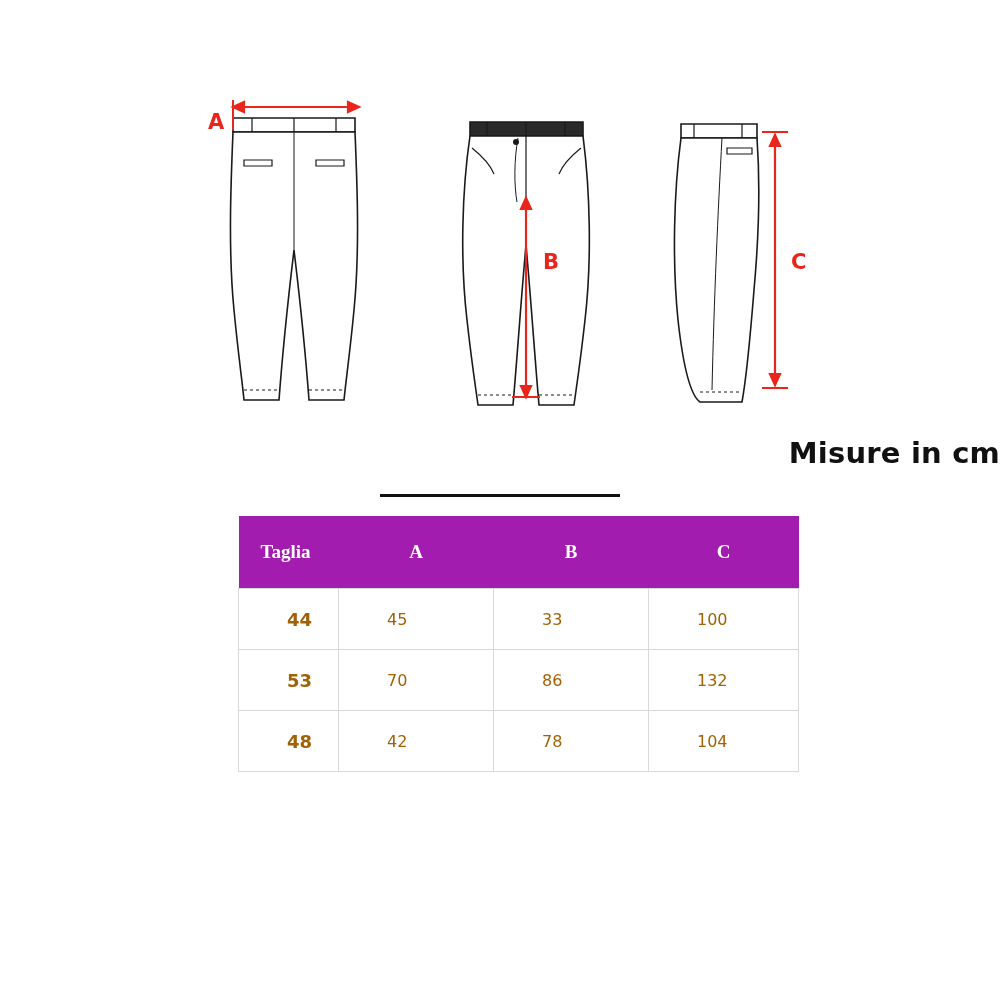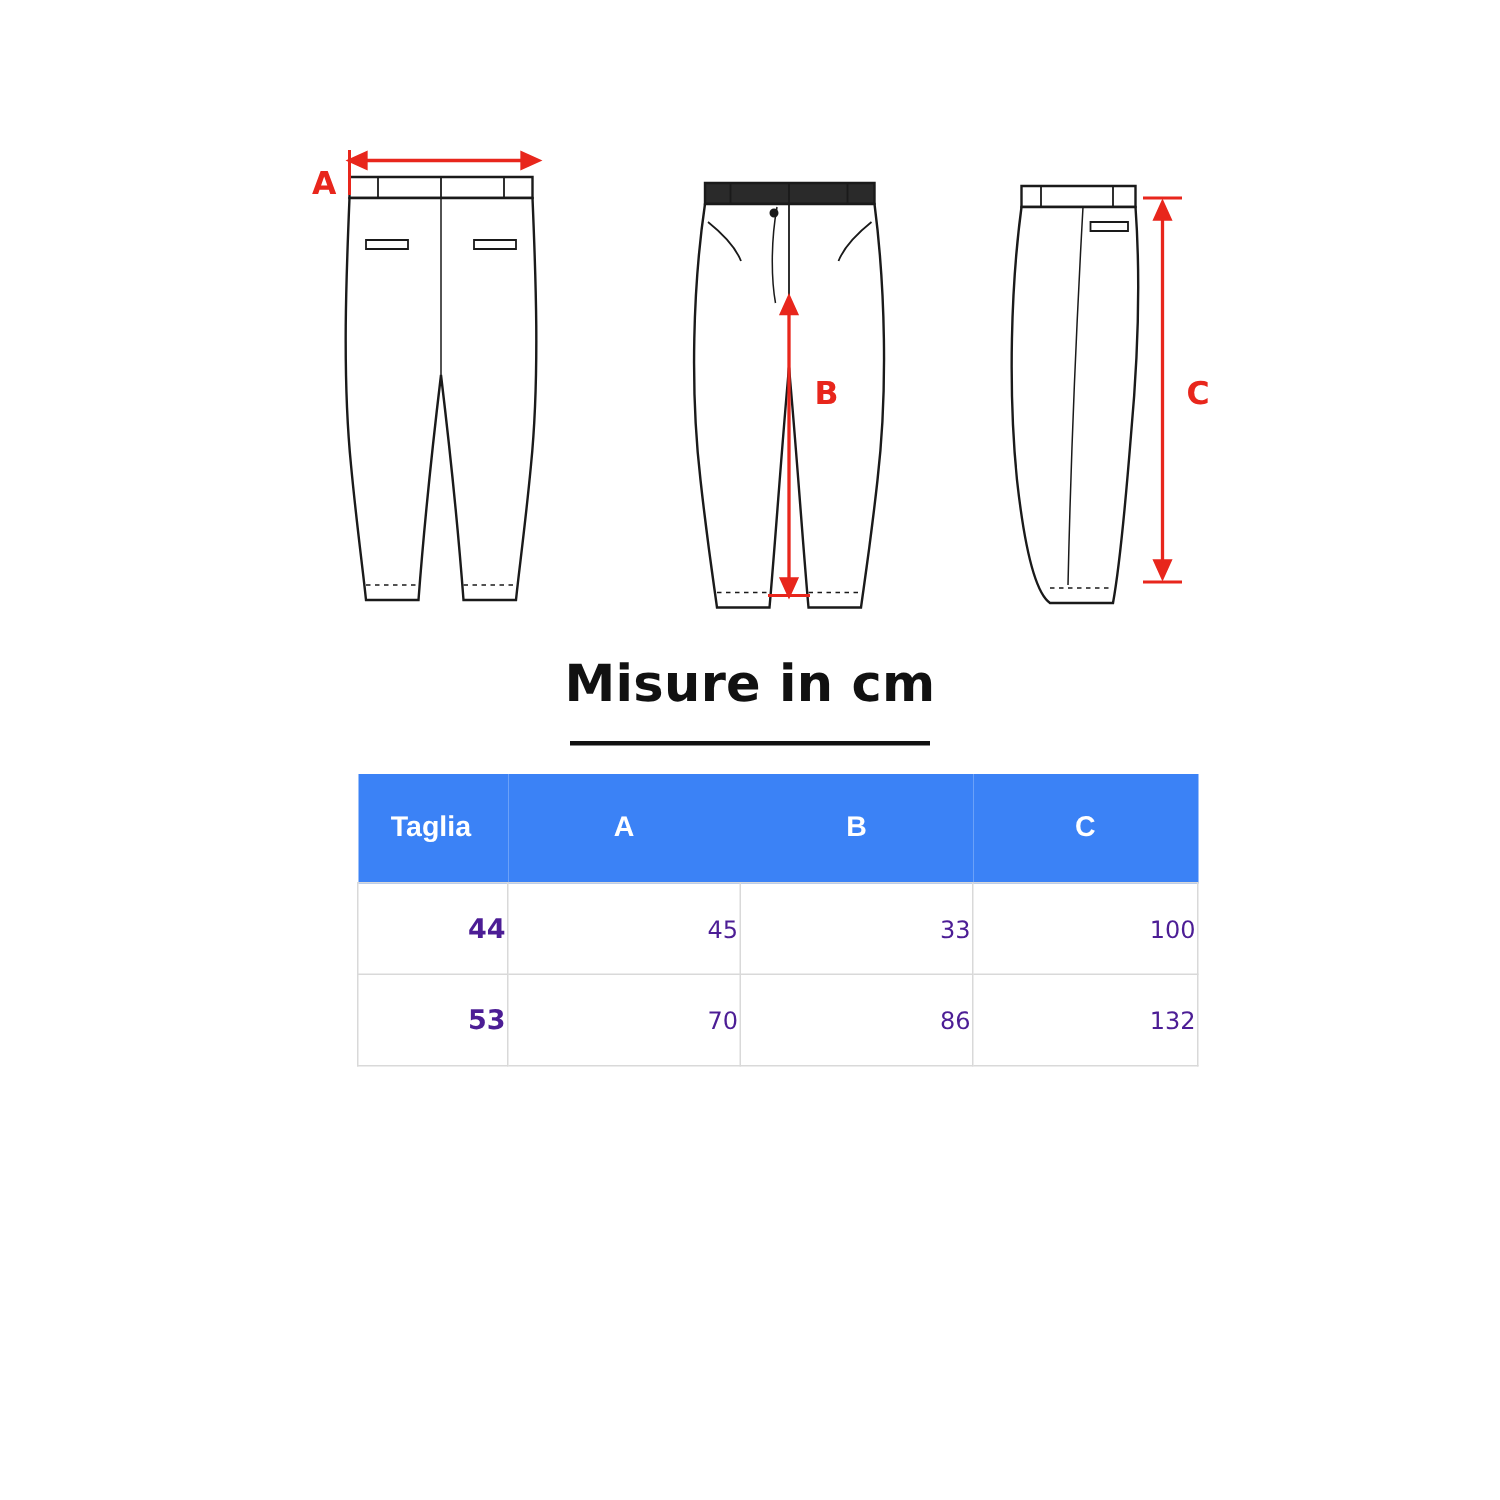--- a/index.html
+++ b/index.html
@@ -32,22 +32,22 @@
     color: #e8261c;
     font-weight: 700;
     font-size: 21px;
     font-family: "DejaVu Sans", sans-serif;
   }
   .title {
     position: absolute;
     top: 436px;
     left: 0;
     width: 1000px;
-    text-align: center;
-    font-size: 34px;
+    text-align: right;
+    font-size: 29px;
     font-weight: 700;
     letter-spacing: 0.2px;
     color: #111111;
     font-family: "DejaVu Sans", sans-serif;
   }
   .title-rule {
     position: absolute;
     top: 494px;
     left: 380px;
     width: 240px;
@@ -56,39 +56,39 @@
   }
   table.size-table {
     position: absolute;
     top: 516px;
     left: 238px;
     width: 560px;
     border-collapse: collapse;
     table-layout: fixed;
   }
   table.size-table th {
-    background: #3b82f6;
+    background: #a21caf;
     color: #ffffff;
     font-size: 19px;
     font-weight: 700;
     height: 70px;
     text-align: center;
     border: none;
-    font-family: Liberation Sans, sans-serif;
+    font-family: Liberation Serif, serif;
   }
   table.size-table th.first-col {
     text-align: left;
     padding-left: 22px;
   }
   table.size-table td {
     border: 1px solid #d9d9d9;
     height: 58px;
-    text-align: right;
+    text-align: left;
     font-size: 16px;
-    color: #4c1d95;
+    color: #a16207;
     font-family: "DejaVu Sans", sans-serif;
     padding-left: 48px;
   }
   table.size-table td.size-cell {
     font-weight: 700;
     font-size: 18px;
   }
   table.size-table tbody tr td:first-child {
     border-left: 1px solid #d9d9d9;
   }
@@ -231,16 +231,22 @@
         <td>45</td>
         <td>33</td>
         <td>100</td>
       </tr>
       <tr>
         <td class="size-cell">53</td>
         <td>70</td>
         <td>86</td>
         <td>132</td>
       </tr>
+      <tr>
+        <td class="size-cell">48</td>
+        <td>42</td>
+        <td>78</td>
+        <td>104</td>
+      </tr>
     </tbody>
   </table>
 
 </div>
 
 </body></html>

